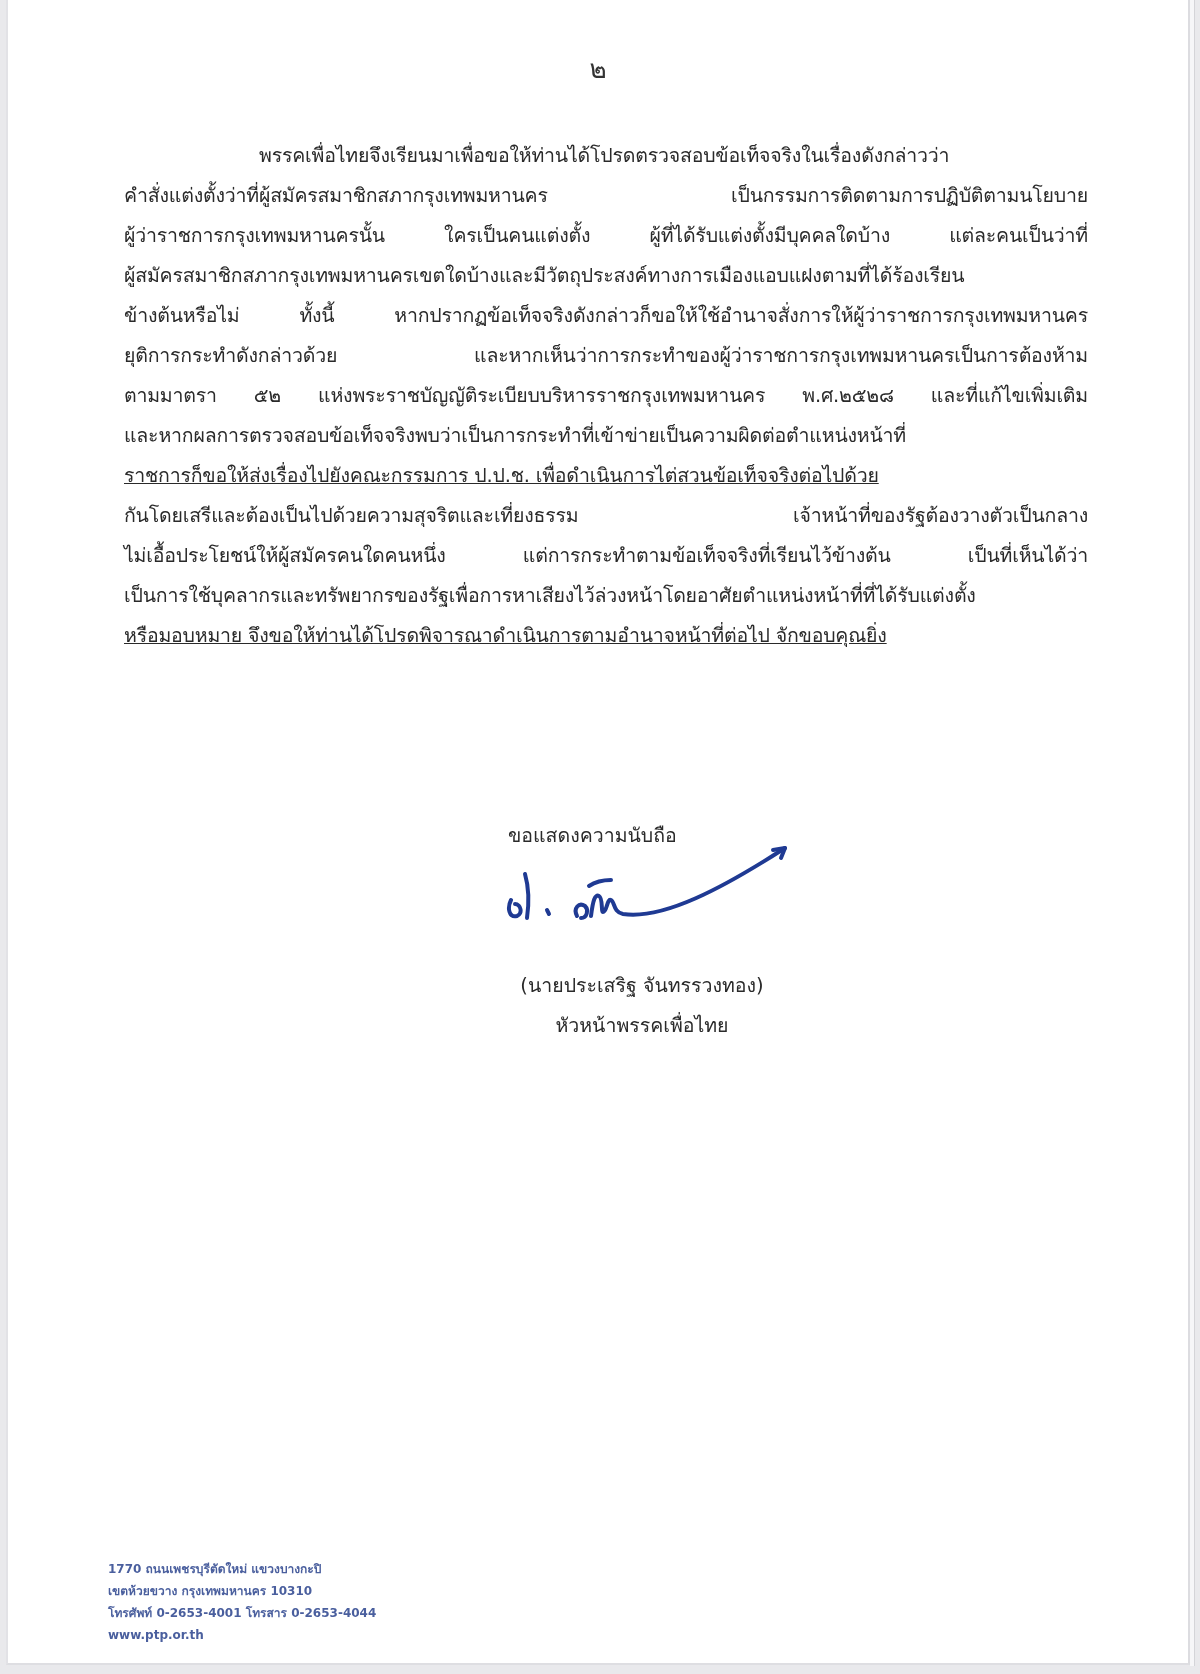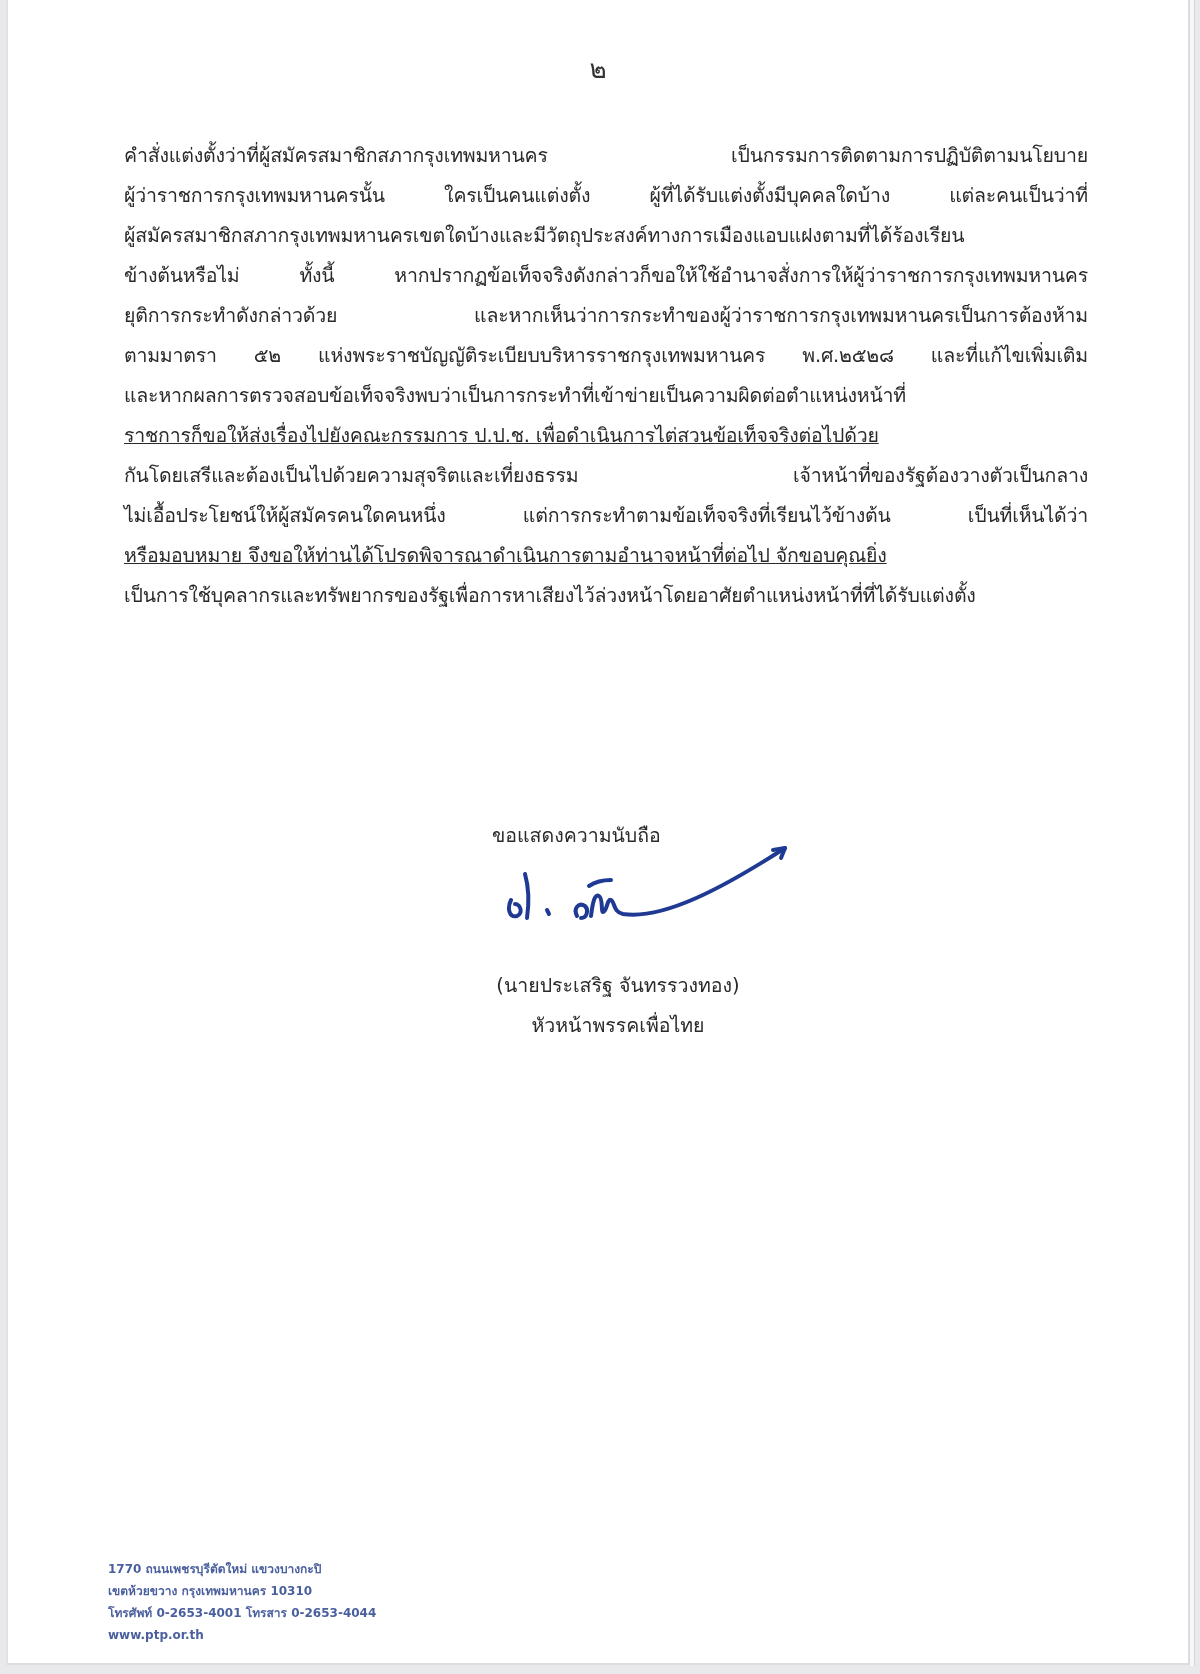--- a/index.html
+++ b/index.html
@@ -12,46 +12,47 @@
     background: #ffffff; border-right: 2px solid #dcdce0; border-left: 2px solid #e2e2e6;
     border-bottom: 2px solid #dedee2;
   }
   .edge-right { position: absolute; left: 1190px; top: 0; width: 4px; height: 1666px; background: #f6f6f8; border-right: 1px solid #d4d4d8; }
   .page-number { position: absolute; left: 0; width: 100%; top: 48px; text-align: center; font-size: 26px; color: #333; }
   .body-text { position: absolute; left: 116px; top: 136px; width: 964px; color: #2a2a2a; }
   .line { height: 40px; line-height: 40px; font-size: 19.5px; white-space: nowrap; letter-spacing: -0.2px; text-align: justify; text-align-last: justify; }
   .line.last { text-align-last: left; text-decoration: underline; }
   .line.indent { padding-left: 135px; }
   .closing { position: absolute; left: 250px; top: 758px; font-size: 19.5px; color: #2a2a2a; line-height: 40px; }
-  .sig-block { position: absolute; left: 400px; width: 420px; text-align: center; color: #2a2a2a; font-size: 19.5px; }
-  .regards { top: 820px; left: 484px; width: auto; text-align: left; }
+  .sig-block { position: absolute; left: 424px; width: 420px; text-align: center; color: #2a2a2a; font-size: 19.5px; }
+  .regards { top: 820px; left: 500px; width: auto; text-align: left; }
   .signature { position: absolute; left: 495px; top: 838px; width: 290px; height: 100px; }
   .name { top: 966px; line-height: 40px; }
   .footer { position: absolute; left: 100px; top: 1558px; color: #4a5f9e; font-size: 12px; line-height: 22px; font-weight: bold; }
 </style>
 </head>
 <body>
 
 <div class="page">
   <div class="page-number">๒</div>
 
   <div class="body-text">
+    <div class="line indent">พรรคเพื่อไทยจึงเรียนมาเพื่อขอให้ท่านได้โปรดตรวจสอบข้อเท็จจริงในเรื่องดังกล่าวว่า</div>
     <div class="line">คำสั่งแต่งตั้งว่าที่ผู้สมัครสมาชิกสภากรุงเทพมหานคร เป็นกรรมการติดตามการปฏิบัติตามนโยบาย</div>
     <div class="line">ผู้ว่าราชการกรุงเทพมหานครนั้น ใครเป็นคนแต่งตั้ง ผู้ที่ได้รับแต่งตั้งมีบุคคลใดบ้าง แต่ละคนเป็นว่าที่</div>
     <div class="line">ผู้สมัครสมาชิกสภากรุงเทพมหานครเขตใดบ้างและมีวัตถุประสงค์ทางการเมืองแอบแฝงตามที่ได้ร้องเรียน</div>
     <div class="line">ข้างต้นหรือไม่ ทั้งนี้ หากปรากฏข้อเท็จจริงดังกล่าวก็ขอให้ใช้อำนาจสั่งการให้ผู้ว่าราชการกรุงเทพมหานคร</div>
     <div class="line">ยุติการกระทำดังกล่าวด้วย และหากเห็นว่าการกระทำของผู้ว่าราชการกรุงเทพมหานครเป็นการต้องห้าม</div>
     <div class="line">ตามมาตรา ๕๒ แห่งพระราชบัญญัติระเบียบบริหารราชกรุงเทพมหานคร พ.ศ.๒๕๒๘ และที่แก้ไขเพิ่มเติม</div>
     <div class="line">และหากผลการตรวจสอบข้อเท็จจริงพบว่าเป็นการกระทำที่เข้าข่ายเป็นความผิดต่อตำแหน่งหน้าที่</div>
     <div class="line last">ราชการก็ขอให้ส่งเรื่องไปยังคณะกรรมการ ป.ป.ช. เพื่อดำเนินการไต่สวนข้อเท็จจริงต่อไปด้วย</div>
 
     <div class="line">กันโดยเสรีและต้องเป็นไปด้วยความสุจริตและเที่ยงธรรม เจ้าหน้าที่ของรัฐต้องวางตัวเป็นกลาง</div>
     <div class="line">ไม่เอื้อประโยชน์ให้ผู้สมัครคนใดคนหนึ่ง แต่การกระทำตามข้อเท็จจริงที่เรียนไว้ข้างต้น เป็นที่เห็นได้ว่า</div>
+    <div class="line">เป็นการใช้บุคลากรและทรัพยากรของรัฐเพื่อการหาเสียงไว้ล่วงหน้าโดยอาศัยตำแหน่งหน้าที่ที่ได้รับแต่งตั้ง</div>
     <div class="line last">หรือมอบหมาย จึงขอให้ท่านได้โปรดพิจารณาดำเนินการตามอำนาจหน้าที่ต่อไป จักขอบคุณยิ่ง</div>
-    <div class="line">เป็นการใช้บุคลากรและทรัพยากรของรัฐเพื่อการหาเสียงไว้ล่วงหน้าโดยอาศัยตำแหน่งหน้าที่ที่ได้รับแต่งตั้ง</div>
   </div>
 
 
   <div class="sig-block regards">ขอแสดงความนับถือ</div>
 
   <svg class="signature" viewBox="0 0 290 100">
     <g fill="none" stroke="#1f3a93" stroke-width="4" stroke-linecap="round" stroke-linejoin="round">
       <path d="M8 62 C4 70 6 80 14 78 C20 76 18 66 12 66"></path>
       <path d="M22 36 C26 50 26 66 24 80"></path>
       <path d="M44 72 L46 76"></path>

